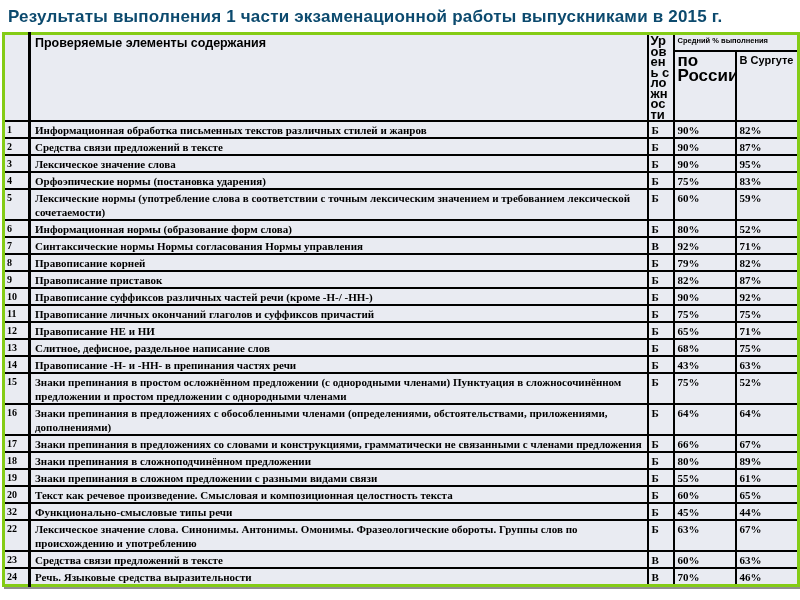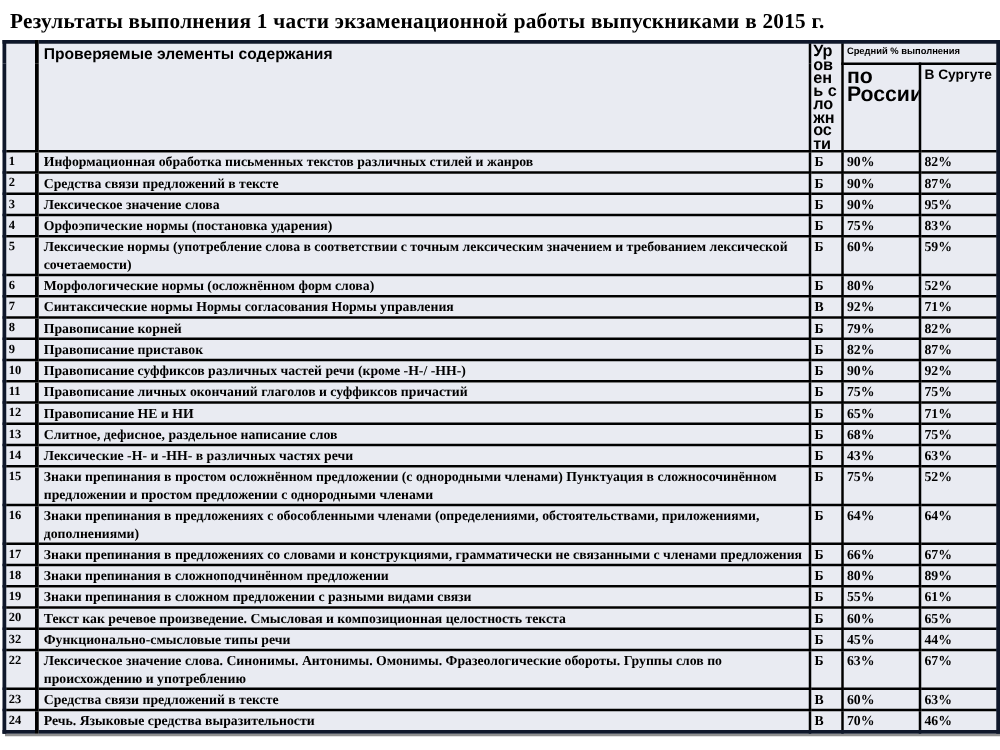--- a/index.html
+++ b/index.html
@@ -1,34 +1,34 @@
 <!DOCTYPE html>
 <html lang="ru"><head>
 <meta charset="utf-8">
 <style>
   * { margin: 0; padding: 0; box-sizing: border-box; }
   html, body { width: 800px; height: 600px; background: #ffffff; overflow: hidden; }
   body { font-family: "Liberation Serif", serif; }
 
   .page-title {
     margin: 6px 0 0 8px;
-    font-family: Liberation Serif, serif;
+    font-family: Liberation Sans, sans-serif;
     font-weight: bold;
     font-size: 17px;
     line-height: 21px;
-    color: #000000;
+    color: #0c4a6e;
     letter-spacing: 0.2px;
   }
 
   table.results {
     margin: 5px 0 0 2px;
     width: 795px;
     table-layout: fixed;
     border-collapse: collapse;
-    border: 3px solid #0f172a;
+    border: 3px solid #84cc16;
     box-shadow: 2px 2px 0 #8f8f8f;
   }
 
   col.c-num    { width: 26px; }
   col.c-elem   { width: 618px; }
   col.c-level  { width: 26px; }
   col.c-russia { width: 62px; }
   col.c-surgut { width: 63px; }
 
   th, td {
@@ -152,21 +152,21 @@
       </tr>
       <tr>
         <td class="c-num">5</td>
         <td class="c-element">Лексические нормы (употребление слова в соответствии с точным лексическим значением и требованием лексической сочетаемости)</td>
         <td class="c-level">Б</td>
         <td class="c-russia">60%</td>
         <td class="c-surgut">59%</td>
       </tr>
       <tr>
         <td class="c-num">6</td>
-        <td class="c-element">Морфологические нормы (осложнённом форм слова)</td>
+        <td class="c-element">Информационная нормы (образование форм слова)</td>
         <td class="c-level">Б</td>
         <td class="c-russia">80%</td>
         <td class="c-surgut">52%</td>
       </tr>
       <tr>
         <td class="c-num">7</td>
         <td class="c-element">Синтаксические нормы Нормы согласования Нормы управления</td>
         <td class="c-level">В</td>
         <td class="c-russia">92%</td>
         <td class="c-surgut">71%</td>
@@ -208,21 +208,21 @@
       </tr>
       <tr>
         <td class="c-num">13</td>
         <td class="c-element">Слитное, дефисное, раздельное написание слов</td>
         <td class="c-level">Б</td>
         <td class="c-russia">68%</td>
         <td class="c-surgut">75%</td>
       </tr>
       <tr>
         <td class="c-num">14</td>
-        <td class="c-element">Лексические -Н- и -НН- в различных частях речи</td>
+        <td class="c-element">Правописание -Н- и -НН- в препинания частях речи</td>
         <td class="c-level">Б</td>
         <td class="c-russia">43%</td>
         <td class="c-surgut">63%</td>
       </tr>
       <tr>
         <td class="c-num">15</td>
         <td class="c-element">Знаки препинания в простом осложнённом предложении (с однородными членами) Пунктуация в сложносочинённом предложении и простом предложении с однородными членами</td>
         <td class="c-level">Б</td>
         <td class="c-russia">75%</td>
         <td class="c-surgut">52%</td>

